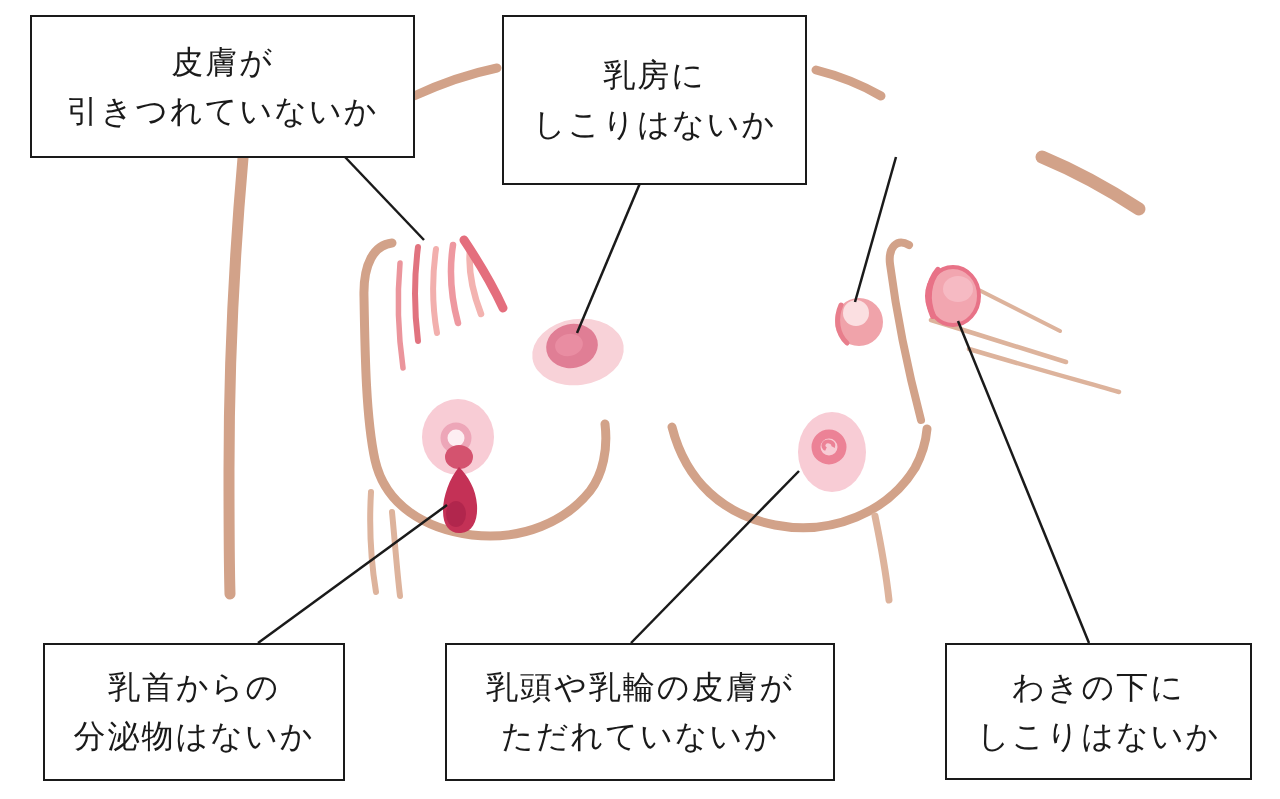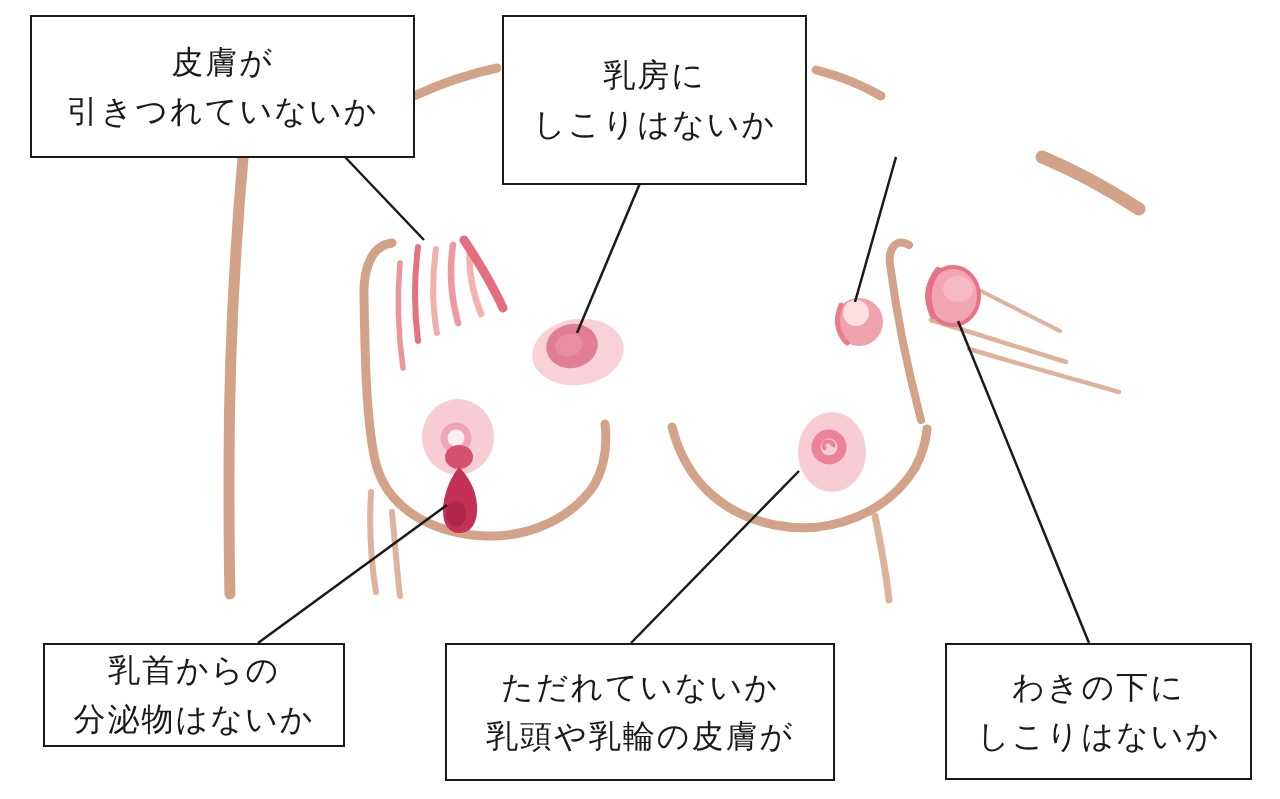--- a/index.html
+++ b/index.html
@@ -125,28 +125,28 @@
     <span class="label-line">皮膚が</span>
     <span class="label-line">引きつれていないか</span>
   </div>
 
   <div class="label-box" style="left:502px;top:15px;width:305px;height:170px">
     <span class="label-line">乳房に</span>
     <span class="label-line">しこりはないか</span>
   </div>
 
 
-  <div class="label-box" style="left:43px;top:643px;width:302px;height:104px">
+  <div class="label-box" style="left:43px;top:643px;width:302px;height:138px">
     <span class="label-line">乳首からの</span>
     <span class="label-line">分泌物はないか</span>
   </div>
 
   <div class="label-box" style="left:445px;top:643px;width:390px;height:138px">
+    <span class="label-line">乳頭や乳輪の皮膚が</span>
     <span class="label-line">ただれていないか</span>
-    <span class="label-line">乳頭や乳輪の皮膚が</span>
   </div>
 
   <div class="label-box" style="left:945px;top:643px;width:307px;height:137px">
     <span class="label-line">わきの下に</span>
     <span class="label-line">しこりはないか</span>
   </div>
 
 </div>
 
 </body></html>

